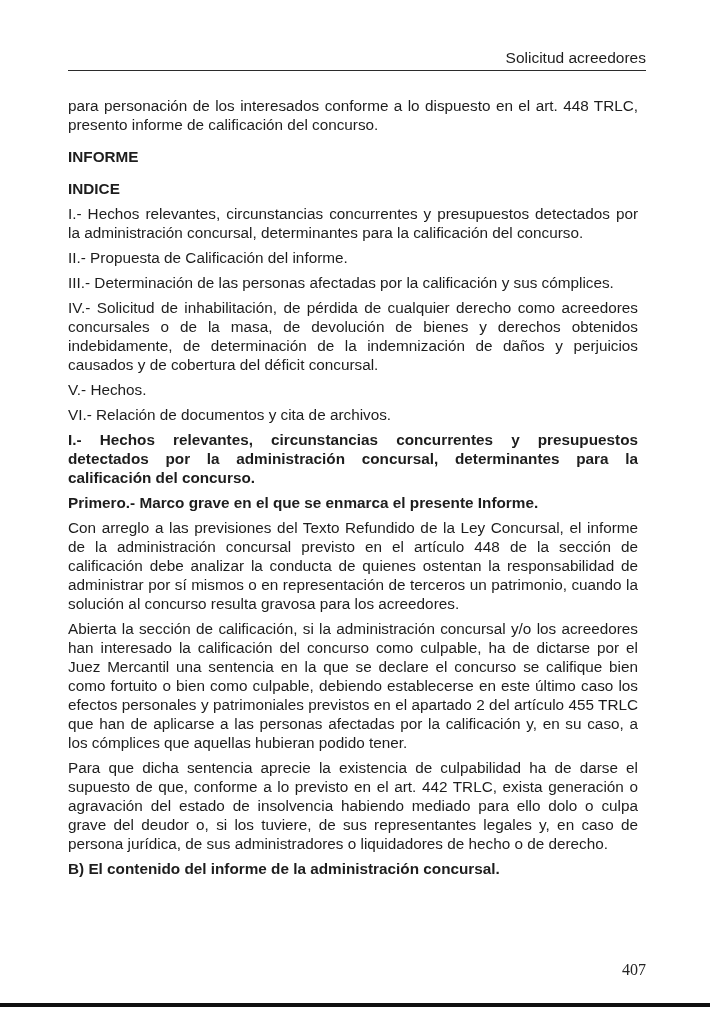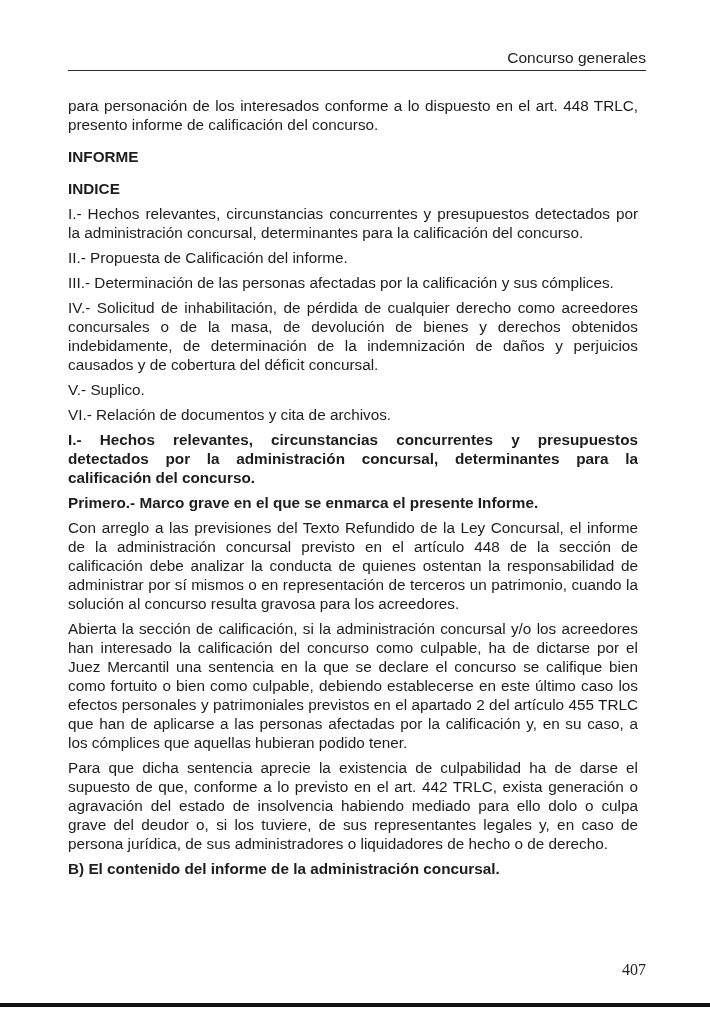--- a/index.html
+++ b/index.html
@@ -73,36 +73,36 @@
     height: 4px;
     background: #101010;
   }
 </style>
 </head>
 <body>
 
 <div class="page">
 
   <header class="running-header">
-    <span class="running-title">Concurso generales</span>
+    <span class="running-title">Solicitud acreedores</span>
     <div class="header-rule"></div>
   </header>
 
   <main class="body-text">
     <p class="para first">para personación de los interesados conforme a lo dispuesto en el art. 448 TRLC, presento informe de calificación del concurso.</p>
 
     <p class="heading mt-lg">INFORME</p>
 
     <p class="heading mt-lg">INDICE</p>
 
     <p class="para">I.- Hechos relevantes, circunstancias concurrentes y presupuestos detectados por la administración concursal, determinantes para la calificación del concurso.</p>
     <p class="para">II.- Propuesta de Calificación del informe.</p>
     <p class="para">III.- Determinación de las personas afectadas por la calificación y sus cómplices.</p>
     <p class="para">IV.- Solicitud de inhabilitación, de pérdida de cualquier derecho como acreedores concursales o de la masa, de devolución de bienes y derechos obtenidos indebidamente, de determinación de la indemnización de daños y perjuicios causados y de cobertura del déficit concursal.</p>
-    <p class="para">V.- Suplico.</p>
+    <p class="para">V.- Hechos.</p>
     <p class="para">VI.- Relación de documentos y cita de archivos.</p>
 
     <p class="heading">I.- Hechos relevantes, circunstancias concurrentes y presupuestos detectados por la administración concursal, determinantes para la calificación del concurso.</p>
 
     <p class="heading">Primero.- Marco grave en el que se enmarca el presente Informe.</p>
 
     <p class="para">Con arreglo a las previsiones del Texto Refundido de la Ley Concursal, el informe de la administración concursal previsto en el artículo 448 de la sección de calificación debe analizar la conducta de quienes ostentan la responsabilidad de administrar por sí mismos o en representación de terceros un patrimonio, cuando la solución al concurso resulta gravosa para los acreedores.</p>
 
 
     <p class="para">Abierta la sección de calificación, si la administración concursal y/o los acreedores han interesado la calificación del concurso como culpable, ha de dictarse por el Juez Mercantil una sentencia en la que se declare el concurso se califique bien como fortuito o bien como culpable, debiendo establecerse en este último caso los efectos personales y patrimoniales previstos en el apartado 2 del artículo 455 TRLC que han de aplicarse a las personas afectadas por la calificación y, en su caso, a los cómplices que aquellas hubieran podido tener.</p>

